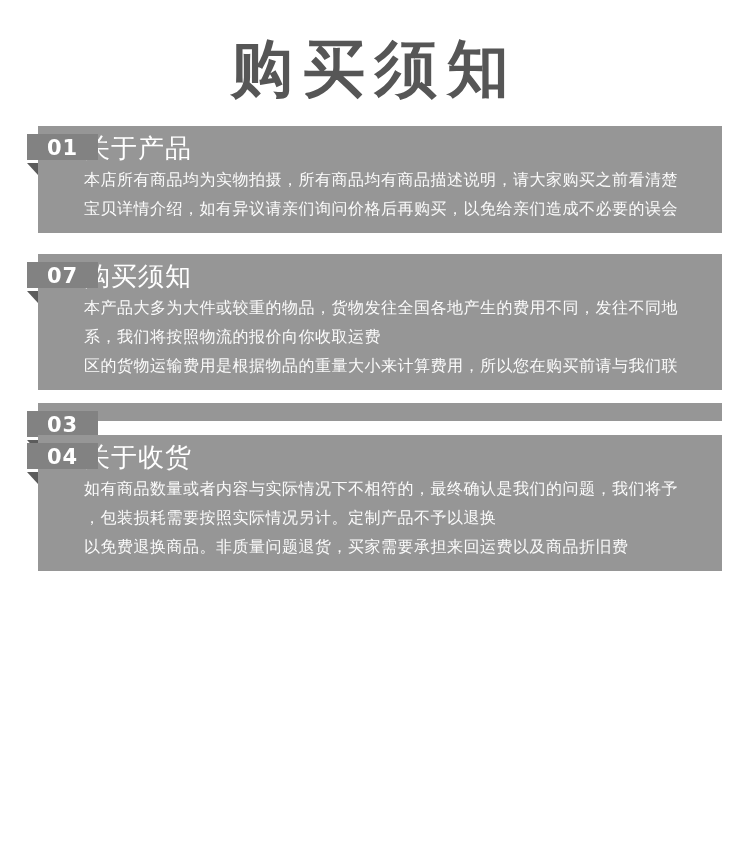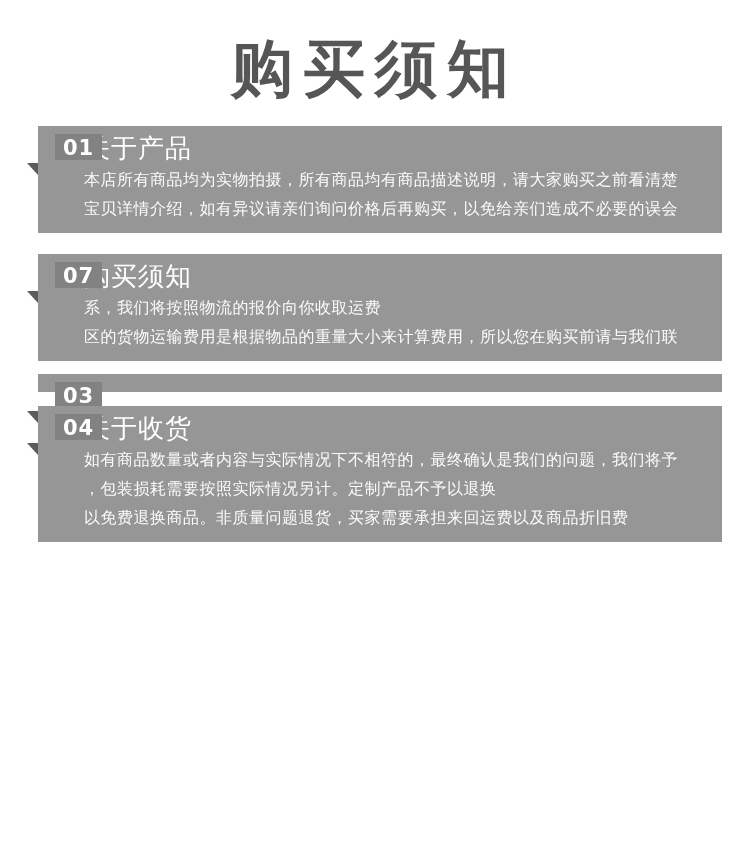--- a/index.html
+++ b/index.html
@@ -42,27 +42,26 @@
     margin-bottom:14px;
   }
   .notice-section:nth-of-type(1){margin-bottom:21px;}
   .notice-section:nth-of-type(2){margin-bottom:13px;}
   .ribbon{
     position:absolute;
     left:-11px;
     top:8px;
     height:26px;
     line-height:29px;
-    padding:0 8px;
+    padding:0 20px;
     background:var(--ribbon-bg);
     color:var(--title-color);
     font-size:21px;
     font-weight:bold;
     letter-spacing:1px;
-    margin-left:28px;
   }
   .fold{
     position:absolute;
     left:-11px;
     top:37px;
     width:11px;
     height:12px;
     background:var(--fold-color);
     clip-path:polygon(0 0,100% 0,100% 100%);
   }
@@ -100,20 +99,21 @@
         </div>
   </section>
 
   <section class="notice-section">
     <div class="ribbon">
       <span>07</span>
     </div>
     <div class="fold"></div>
     <h2 class="sec-title">购买须知</h2>
     <div class="sec-body">
+          <div class="sec-line">本产品大多为大件或较重的物品，货物发往全国各地产生的费用不同，发往不同地</div>
           <div class="sec-line">系，我们将按照物流的报价向你收取运费</div>
           <div class="sec-line">区的货物运输费用是根据物品的重量大小来计算费用，所以您在购买前请与我们联</div>
         </div>
   </section>
 
   <section class="notice-section">
     <div class="ribbon">
       <span>03</span>
     </div>
     <div class="fold"></div>

